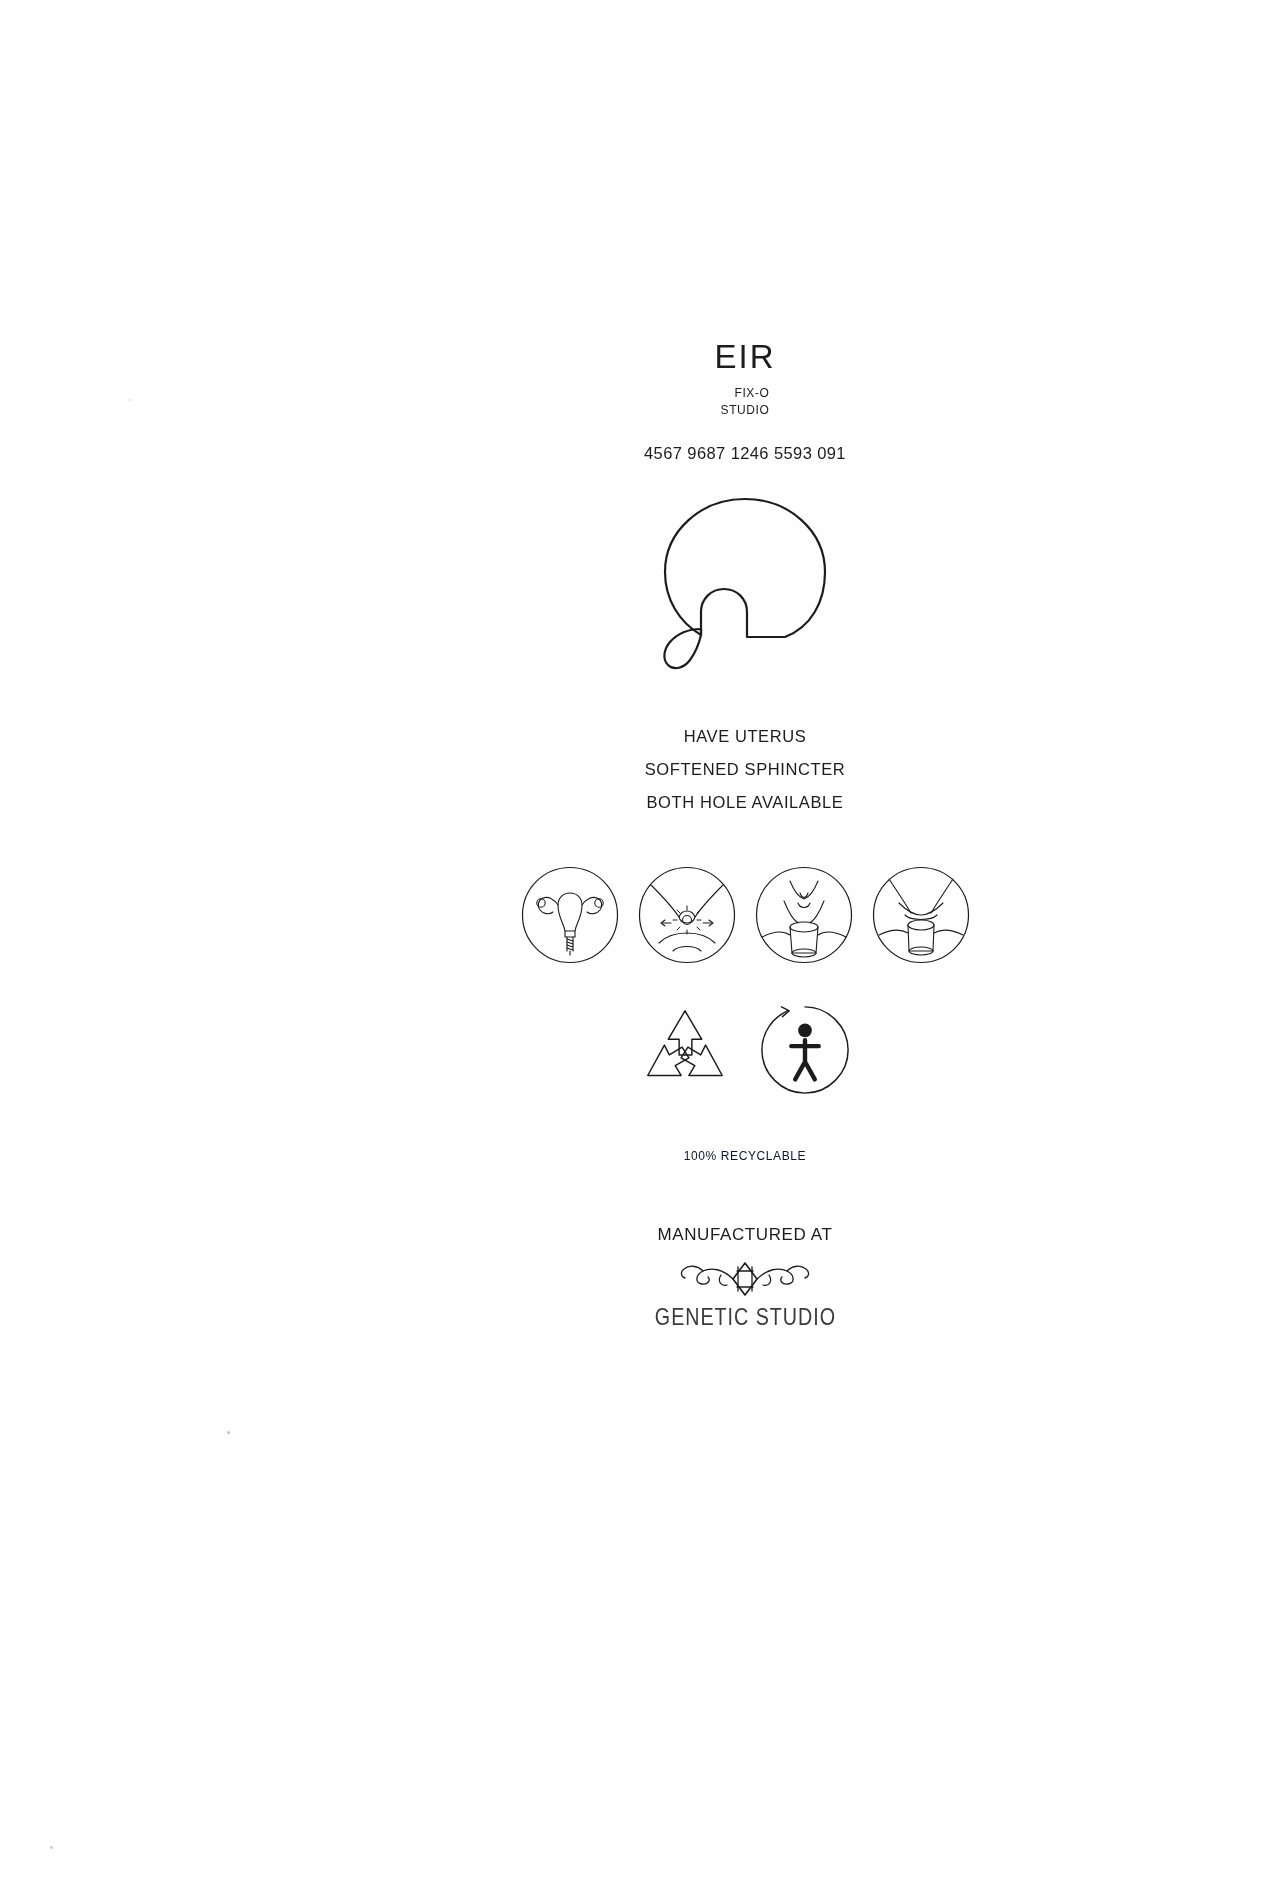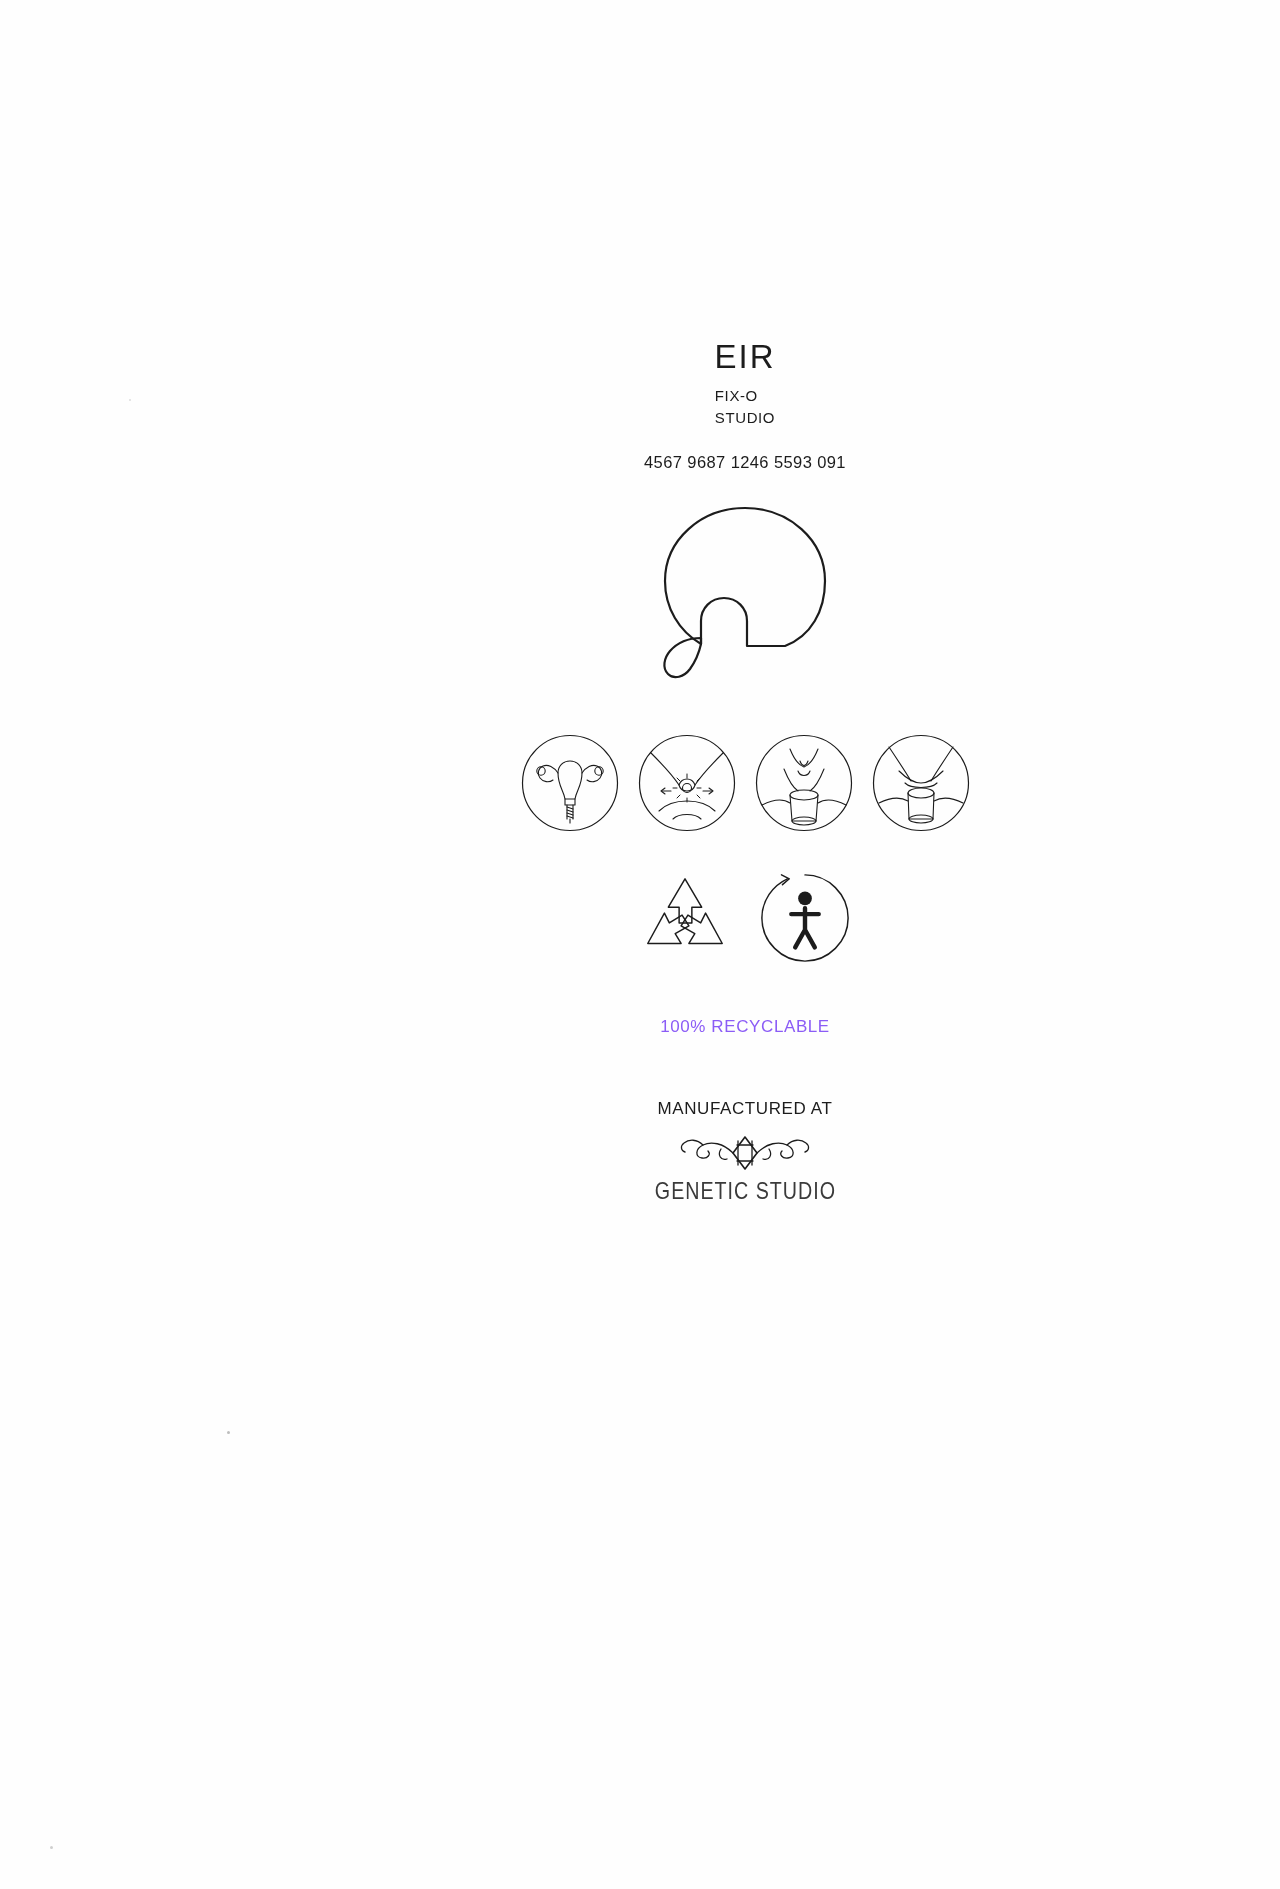--- a/index.html
+++ b/index.html
@@ -37,24 +37,24 @@
     margin-top: 340px;
     font-size: 33px;
     letter-spacing: 2px;
     font-weight: 400;
     line-height: 1;
     color: #1c1c1c;
   }
 
   .brand-sub {
     margin-top: 12px;
-    font-size: 15px;
+    font-size: 12px;
     letter-spacing: 0.6px;
     line-height: 1.45;
-    text-align: left;
+    text-align: right;
     color: #1c1c1c;
   }
 
   .code {
     margin-top: 24px;
     font-size: 16.5px;
     letter-spacing: 0.4px;
     color: #1c1c1c;
     white-space: nowrap;
   }
@@ -95,23 +95,23 @@
     justify-content: center;
   }
 
   .symbol {
     width: 98px;
     height: 98px;
   }
 
   .recyclable {
     margin-top: 50px;
-    font-size: 17px;
+    font-size: 12px;
     letter-spacing: 0.6px;
-    color: #8b5cf6;
+    color: #0f172a;
   }
 
   .manufactured {
     margin-top: 62px;
     font-size: 17px;
     letter-spacing: 0.6px;
     color: #1c1c1c;
   }
 
   .flourish {
@@ -175,20 +175,25 @@
                  C 166 134 180 109 180 79
                  C 180 38 144 6 100 6 Z"></path>
         <path d="M56 142
                  C 54 151 50 160 45 167
                  C 39 175 29 178 23 172
                  C 17 166 19 156 25 149
                  C 33 140 44 136 56 136 Z"></path>
       </svg>
     </div>
 
+    <div class="claims">
+      <div>HAVE UTERUS</div>
+      <div>SOFTENED SPHINCTER</div>
+      <div>BOTH HOLE AVAILABLE</div>
+    </div>
 
     <div class="icon-row">
 
       <div class="icon-badge">
         <svg viewBox="0 0 100 100" width="100" height="100" fill="none" stroke="#1c1c1c" stroke-width="1.1" stroke-linecap="round" stroke-linejoin="round">
           <circle cx="50" cy="50" r="47.5" stroke-width="1.2"></circle>
           <path d="M38 40 C 38 53 44 58 45 66 L 55 66 C 56 58 62 53 62 40
                    C 62 33 57 28 50 28 C 43 28 38 33 38 40 Z"></path>
           <path d="M38 40 C 34 34 28 31 23 33 C 18 35 17 41 20 45 C 23 49 29 50 33 47"></path>
           <path d="M62 40 C 66 34 72 31 77 33 C 82 35 83 41 80 45 C 77 49 71 50 67 47"></path>

